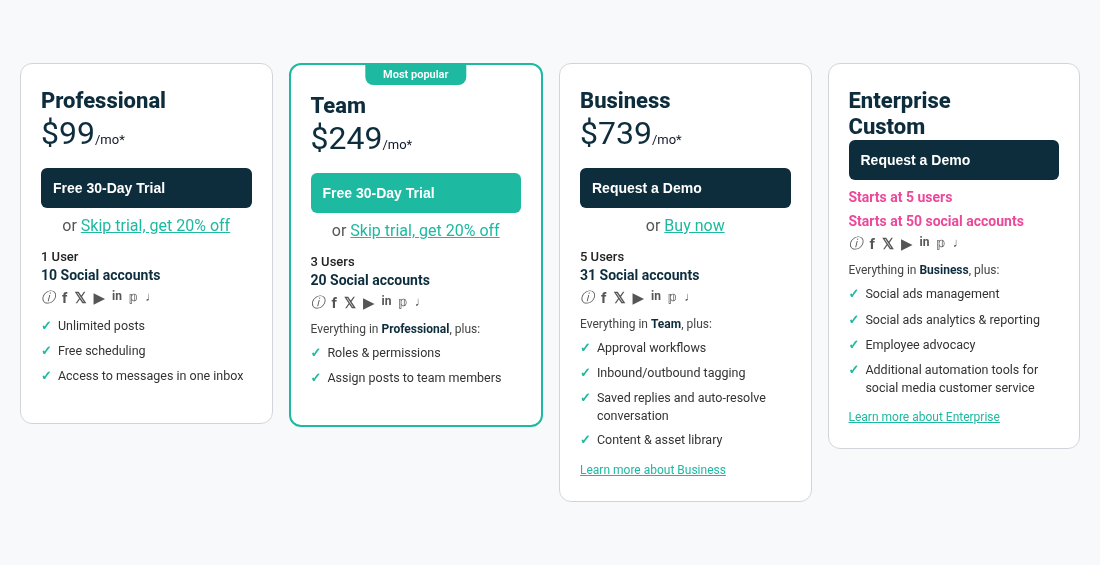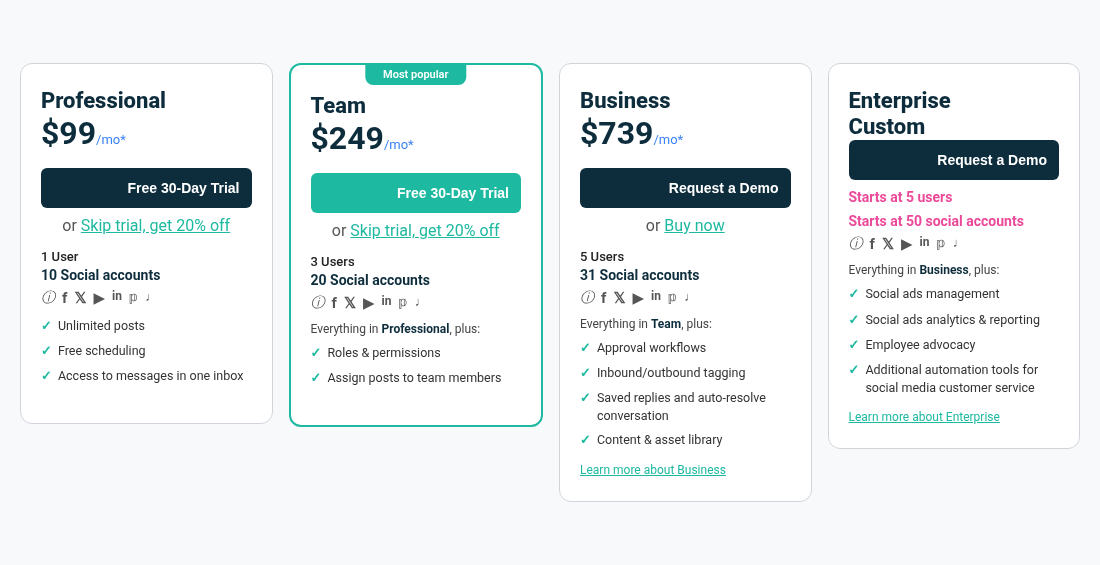--- a/index.html
+++ b/index.html
@@ -46,44 +46,44 @@
       white-space: nowrap;
     }
     .plan-name {
       font-size: 22px;
       font-weight: 800;
       color: #0d2d3d;
       line-height: 1.2;
     }
     .plan-price {
       font-size: 32px;
-      font-weight: 700;
+      font-weight: 400;
       color: #0d2d3d;
       display: inline;
     }
     .plan-price-suffix {
       font-size: 13px;
       font-weight: 400;
-      color: #3b82f6;
+      color: #0f172a;
     }
     .price-row {
       margin-bottom: 16px;
     }
     .btn-trial {
       display: block;
       width: 100%;
       padding: 12px;
       background: #0d2d3d;
       color: #fff;
       font-size: 14px;
       font-weight: 700;
       border: none;
       border-radius: 6px;
       cursor: pointer;
-      text-align: right;
+      text-align: left;
       margin-bottom: 8px;
     }
     .btn-trial.green {
       background: #1db9a0;
       color: #fff;
     }
     .skip-link {
       font-size: 16px;
       color: #555;
       text-align: center;

